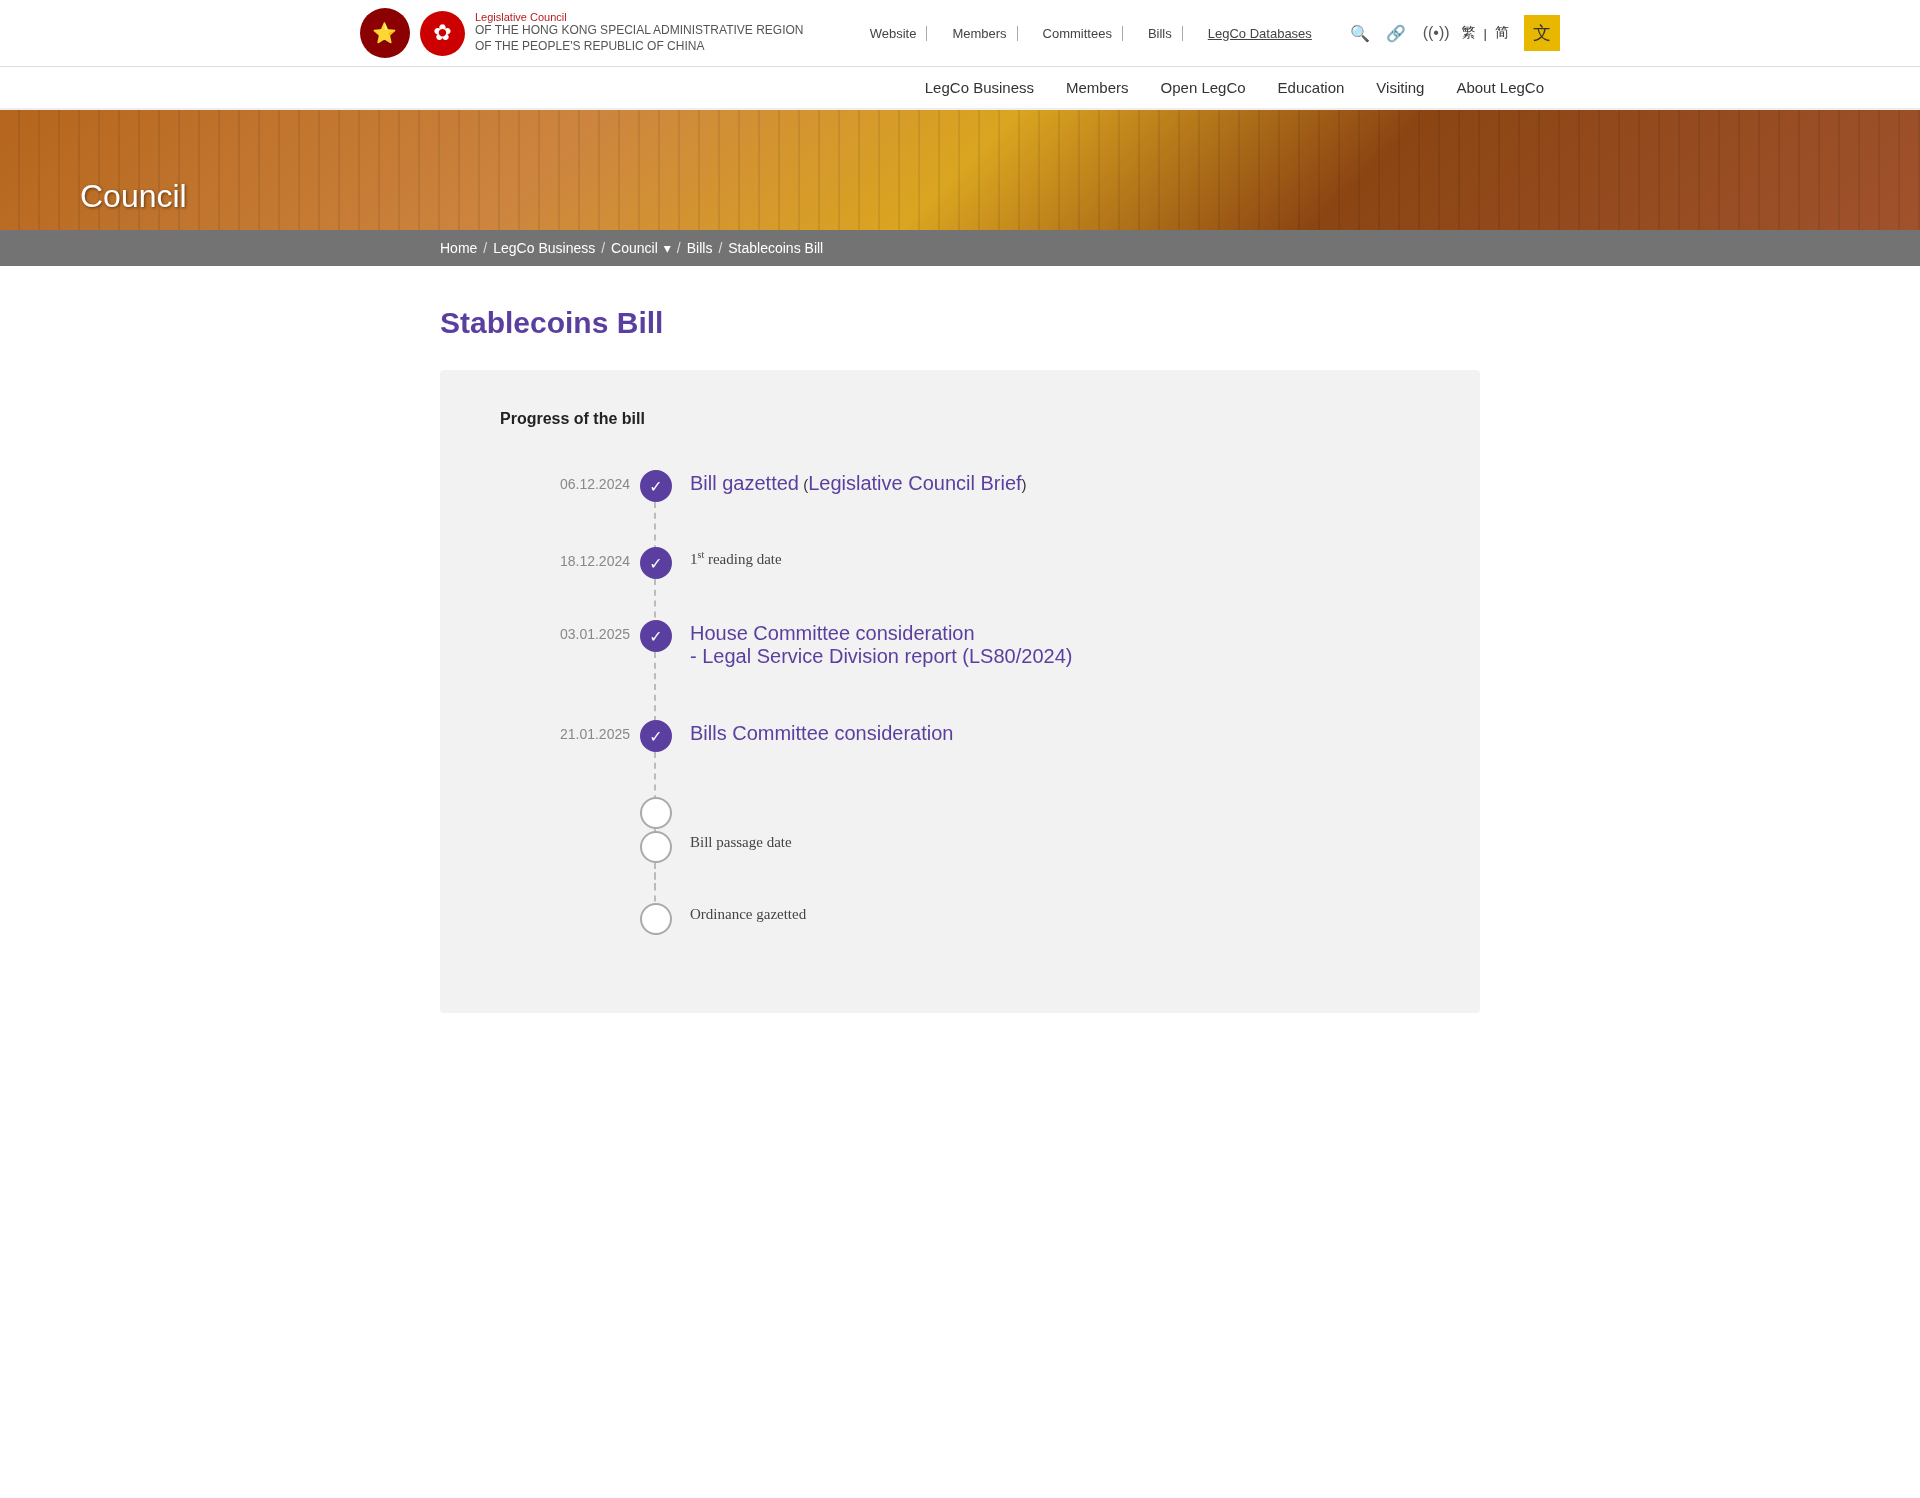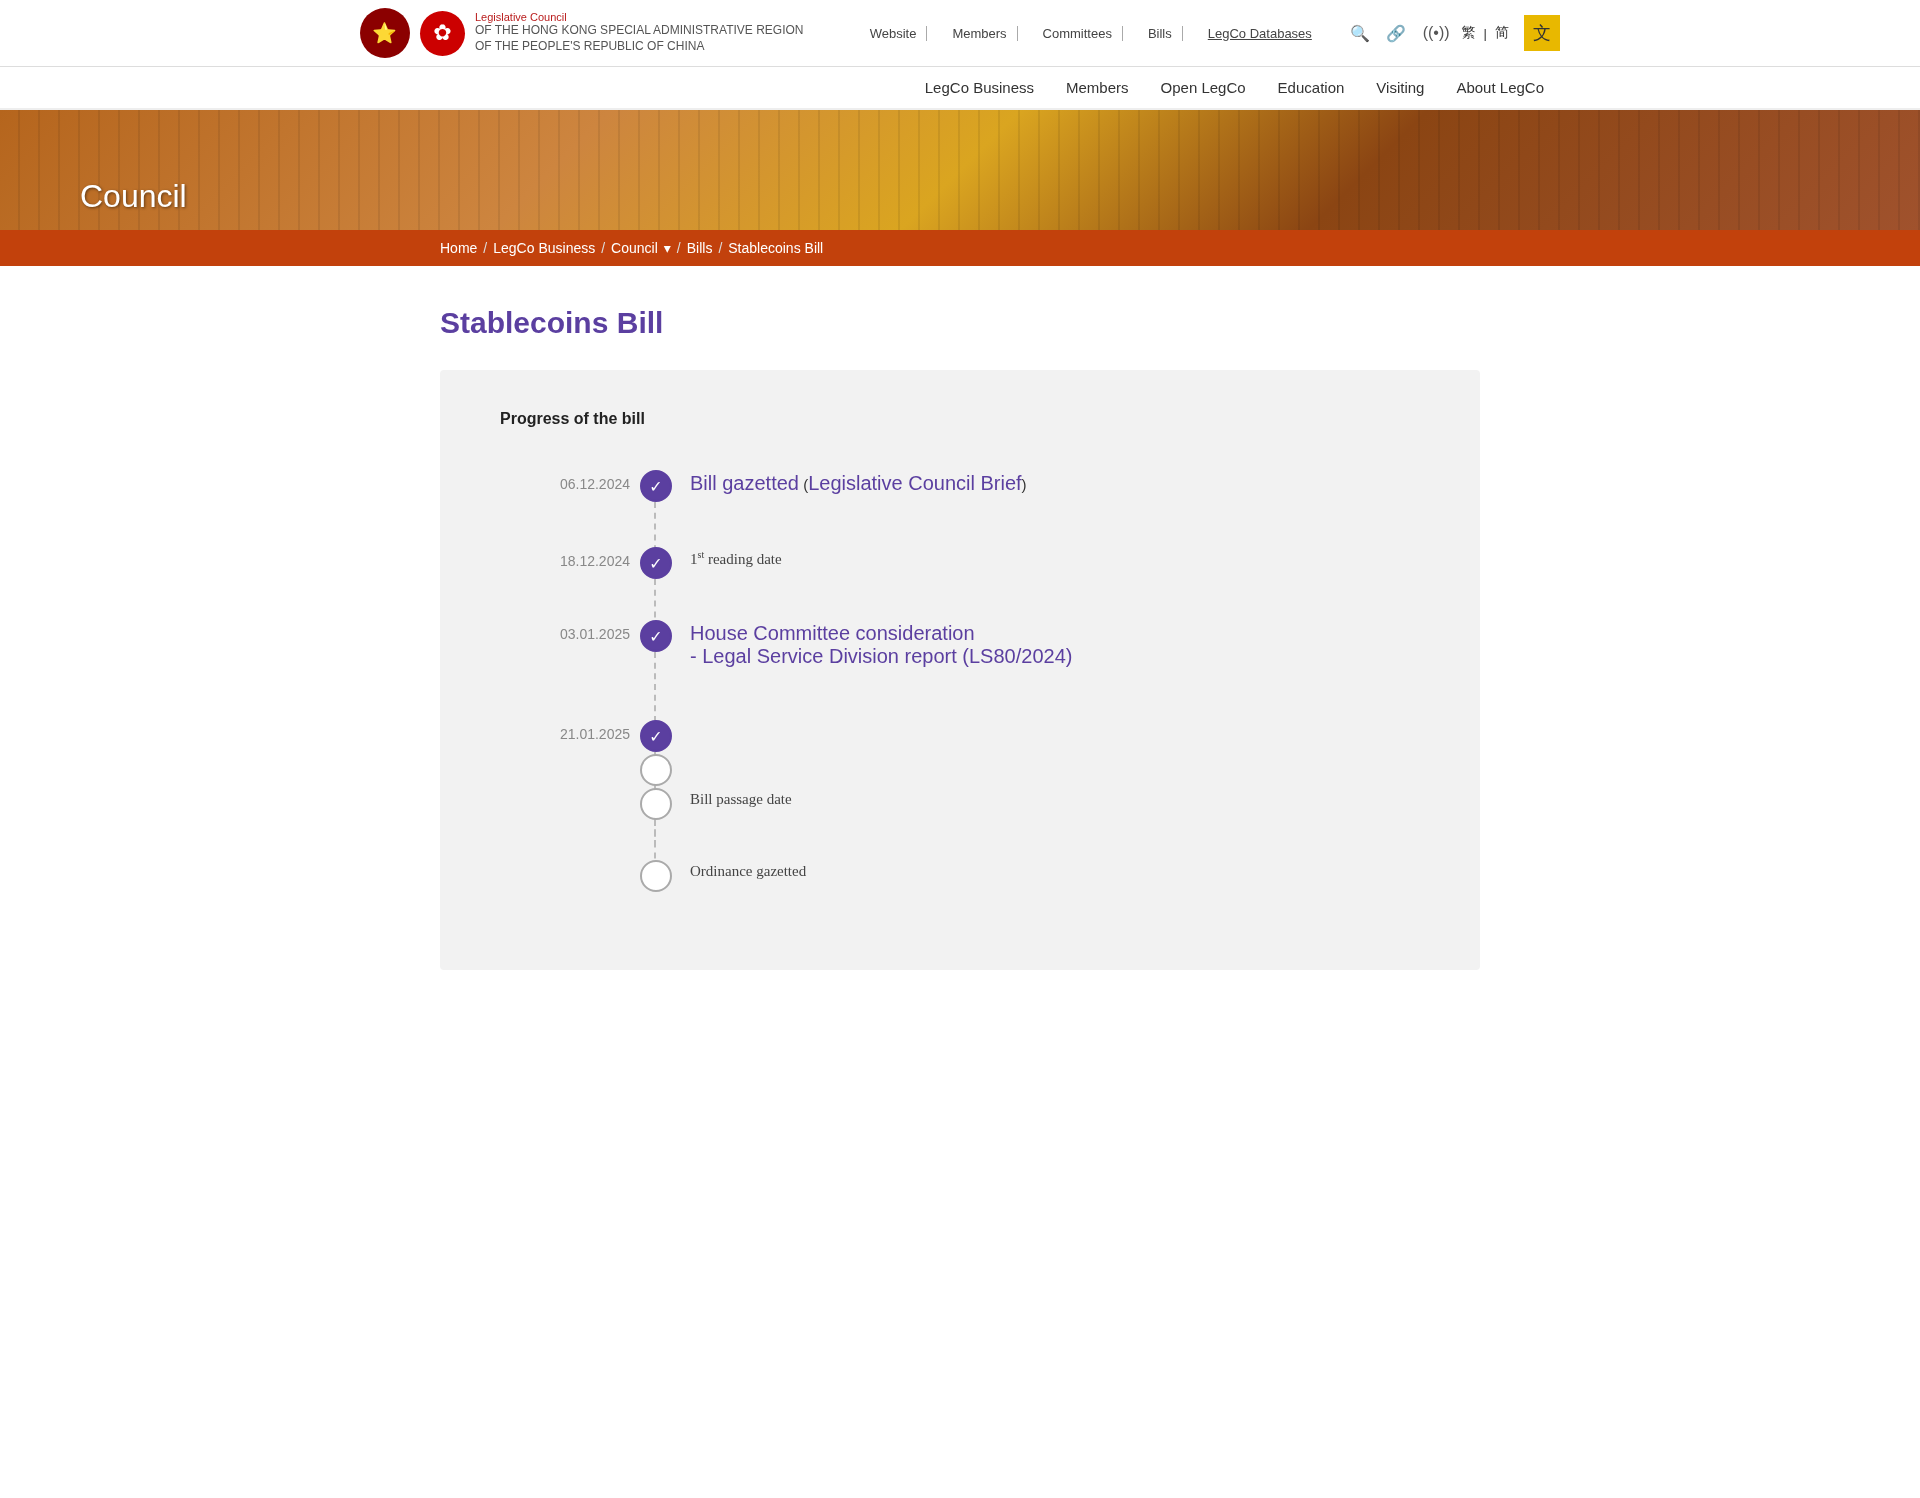--- a/index.html
+++ b/index.html
@@ -157,21 +157,21 @@
       font-size: 32px;
       font-weight: normal;
       padding-left: 80px;
       text-shadow: 1px 1px 3px rgba(0,0,0,0.5);
       position: relative;
       z-index: 1;
     }
 
     
     .breadcrumb-bar {
-      background: #c2410c;
+      background: #737373;
       padding: 10px 0;
     }
     .breadcrumb-inner {
       max-width: 1200px;
       margin: 0 auto;
       padding: 0 80px;
       display: flex;
       align-items: center;
       gap: 6px;
       font-size: 14px;
@@ -382,20 +382,23 @@
         <div class="timeline-content">
           <div><a href="#">House Committee consideration</a></div>
           <div><a href="#">- Legal Service Division report (LS80/2024)</a></div>
         </div>
       </div>
 
       <div class="timeline-item">
         <span class="timeline-date">21.01.2025</span>
         <div class="timeline-node completed">✓</div>
         <div class="timeline-connector"></div>
+        <div class="timeline-content">
+          <a href="#">Bills Committee consideration</a>
+        </div>
       </div>
 
       <div class="timeline-item">
         <span class="timeline-date"></span>
         <div class="timeline-node pending"></div>
         <div class="timeline-connector"></div>
       </div>
 
       <div class="timeline-item">
         <span class="timeline-date"></span>

